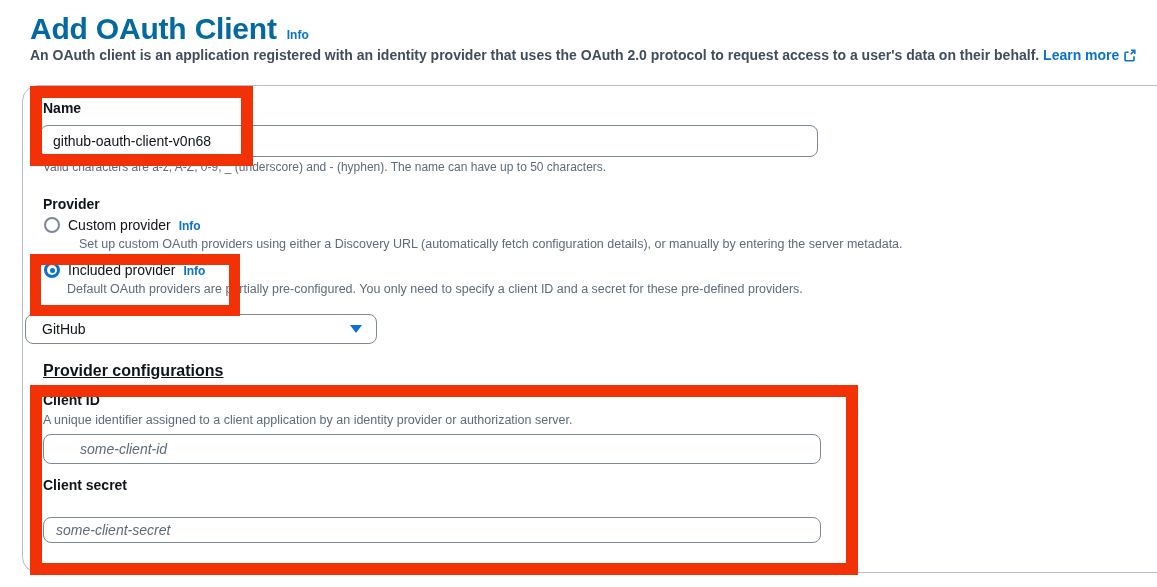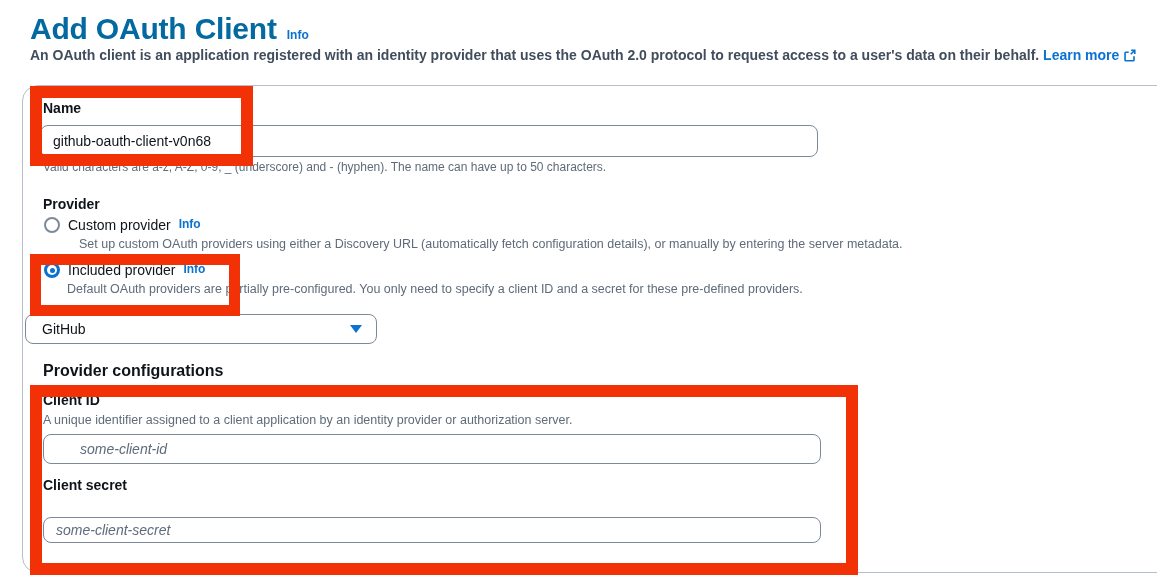--- a/index.html
+++ b/index.html
@@ -48,21 +48,21 @@
     border-radius: 8px;
     padding: 0 12px;
     font-size: 14px;
     font-family: "Liberation Sans", "DejaVu Sans", sans-serif;
     color: var(--label);
     background: #fff;
     outline: none;
   }
   .text-input::placeholder { font-style: italic; color: var(--muted); opacity: 1; }
 
-  .radio-row { position: absolute; display: flex; align-items: flex-start; gap: 8px; cursor: pointer; }
+  .radio-row { position: absolute; display: flex; align-items: flex-end; gap: 8px; cursor: pointer; }
   .radio-label { font-size: 14px; color: var(--label); }
   .radio {
     width: 16px; height: 16px; border-radius: 50%;
     border: 2px solid var(--input_border); background: #fff; position: relative; flex: 0 0 16px;
   }
   .radio.checked { border-color: var(--radio_selected); background: var(--radio_selected); }
   .radio.checked::before { content: ''; position: absolute; inset: 1px; border-radius: 50%; background: #fff; }
   .radio.checked::after { content: ''; position: absolute; inset: 3.5px; border-radius: 50%; background: var(--radio_selected); }
 
   .dropdown {
@@ -70,21 +70,21 @@
     border: 1px solid var(--input_border); border-radius: 8px; background: #fff;
     display: flex; align-items: center; justify-content: space-between;
     padding: 0 14px 0 16px; font-size: 14px; cursor: pointer;
   }
   .caret-down {
     width: 0; height: 0;
     border-left: 6px solid transparent; border-right: 6px solid transparent;
     border-top: 8px solid var(--link);
   }
 
-  .section-heading { position: absolute; font-size: 16px; font-weight: 700; color: var(--label); }
+  .section-heading { position: absolute; font-size: 16px; font-weight: 700; color: var(--label); text-decoration: underline; }
 
   
   .annotation {
     position: absolute; border-style: solid; border-color: var(--annotation);
     background: transparent; pointer-events: none; z-index: 50;
   }
   .annotation-1 { left: 30px; top: 86px; width: 223px; height: 80px; border-width: 12px; }
   .annotation-2 { left: 30px; top: 254px; width: 210px; height: 62px; border-width: 11px; }
   .annotation-3 { left: 30px; top: 385px; width: 828px; height: 190px; border-width: 12px; }
 </style>

